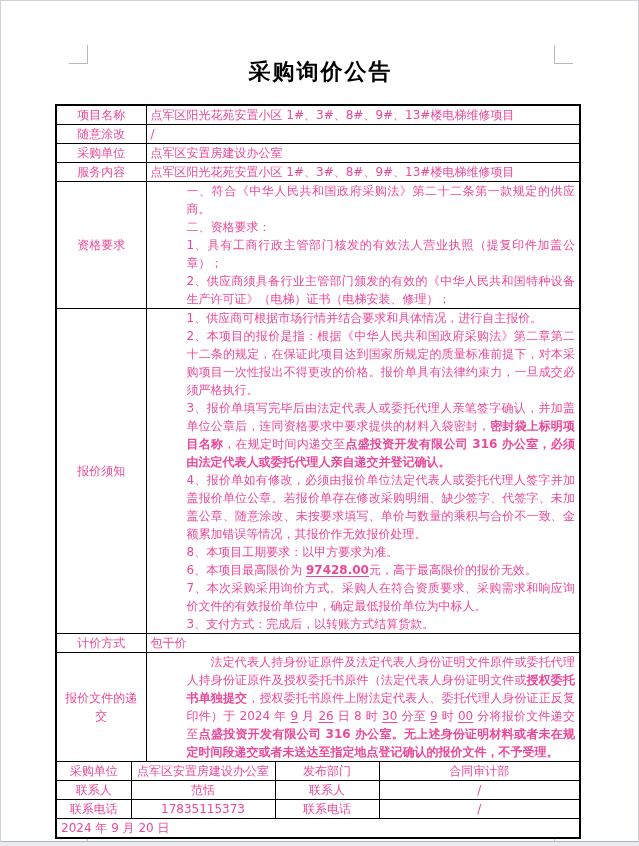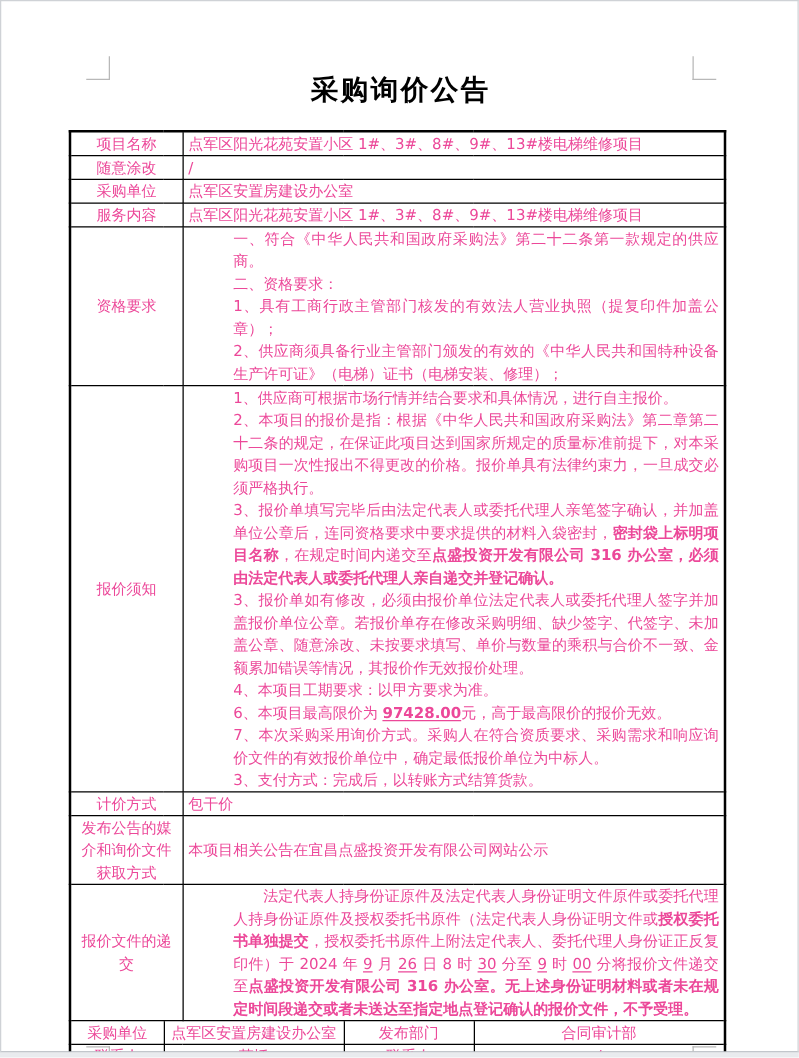--- a/index.html
+++ b/index.html
@@ -96,34 +96,30 @@
             <div class="para"><span>1、具有工商行政主管部门核发的有效法人营业执照（提复印件加盖公章）；</span></div>
             <div class="para"><span>2、供应商须具备行业主管部门颁发的有效的《中华人民共和国特种设备生产许可证》（电梯）证书（电梯安装、修理）；</span></div>
           </td>
       </tr>
       <tr>
         <td class="lbl" colspan="2">报价须知</td>
         <td class="val" colspan="3">
             <div class="para"><span>1、供应商可根据市场行情并结合要求和具体情况，进行自主报价。</span></div>
             <div class="para"><span>2、本项目的报价是指：根据《中华人民共和国政府采购法》第二章第二十二条的规定，在保证此项目达到国家所规定的质量标准前提下，对本采购项目一次性报出不得更改的价格。报价单具有法律约束力，一旦成交必须严格执行。</span></div>
             <div class="para"><span>3、报价单填写完毕后由法定代表人或委托代理人亲笔签字确认，并加盖单位公章后，连同资格要求中要求提供的材料入袋密封，</span><span class="b">密封袋上标明项目名称</span><span>，在规定时间内递交至</span><span class="b">点盛投资开发有限公司 316 办公室，必须由法定代表人或委托代理人亲自递交并登记确认。</span></div>
-            <div class="para"><span>3、报价单如有修改，必须由报价单位法定代表人或委托代理人签字并加盖报价单位公章。若报价单存在修改采购明细、缺少签字、代签字、未加盖公章、随意涂改、未按要求填写、单价与数量的乘积与合价不一致、金额累加错误等情况，其报价作无效报价处理。</span></div>
-            <div class="para"><span>4、本项目工期要求：以甲方要求为准。</span></div>
+            <div class="para"><span>4、报价单如有修改，必须由报价单位法定代表人或委托代理人签字并加盖报价单位公章。若报价单存在修改采购明细、缺少签字、代签字、未加盖公章、随意涂改、未按要求填写、单价与数量的乘积与合价不一致、金额累加错误等情况，其报价作无效报价处理。</span></div>
+            <div class="para"><span>8、本项目工期要求：以甲方要求为准。</span></div>
             <div class="para"><span>6、本项目最高限价为 </span><span class="b u">97428.00</span><span>元，高于最高限价的报价无效。</span></div>
             <div class="para"><span>7、本次采购采用询价方式。采购人在符合资质要求、采购需求和响应询价文件的有效报价单位中，确定最低报价单位为中标人。</span></div>
             <div class="para"><span>3、支付方式：完成后，以转账方式结算货款。</span></div>
           </td>
       </tr>
       <tr class="h1">
         <td class="lbl" colspan="2">计价方式</td>
         <td class="val" colspan="3">包干价</td>
-      </tr>
-      <tr>
-        <td class="lbl" colspan="2">发布公告的媒介和询价文件获取方式</td>
-        <td class="val" colspan="3">本项目相关公告在宜昌点盛投资开发有限公司网站公示</td>
       </tr>
       <tr>
         <td class="lbl" colspan="2">报价文件的递交</td>
         <td class="val" colspan="3">
             <div class="para indent"><span>法定代表人持身份证原件及法定代表人身份证明文件原件或委托代理人持身份证原件及授权委托书原件（法定代表人身份证明文件或</span><span class="b">授权委托书单独提交</span><span>，授权委托书原件上附法定代表人、委托代理人身份证正反复印件）于 2024 年 </span><span class="u">9</span><span> 月 </span><span class="u">26</span><span> 日 8 时 </span><span class="u">30</span><span> 分至 </span><span class="u">9</span><span> 时 </span><span class="u">00</span><span> 分将报价文件递交至</span><span class="b">点盛投资开发有限公司 316 办公室。无上述身份证明材料或者未在规定时间段递交或者未送达至指定地点登记确认的报价文件，不予受理。</span></div>
           </td>
       </tr>
       <tr class="h1">
         <td class="lbl">采购单位</td>
         <td class="ctr" colspan="2">点军区安置房建设办公室</td>

